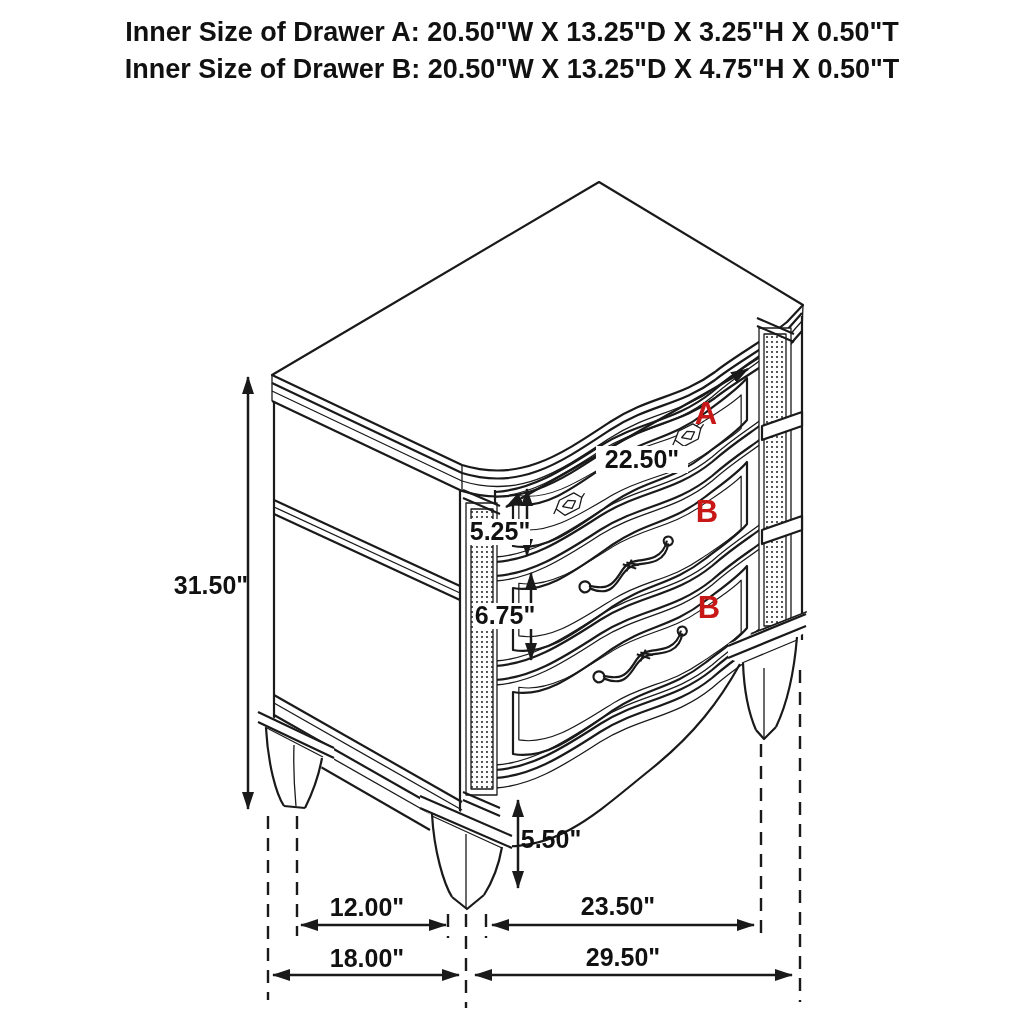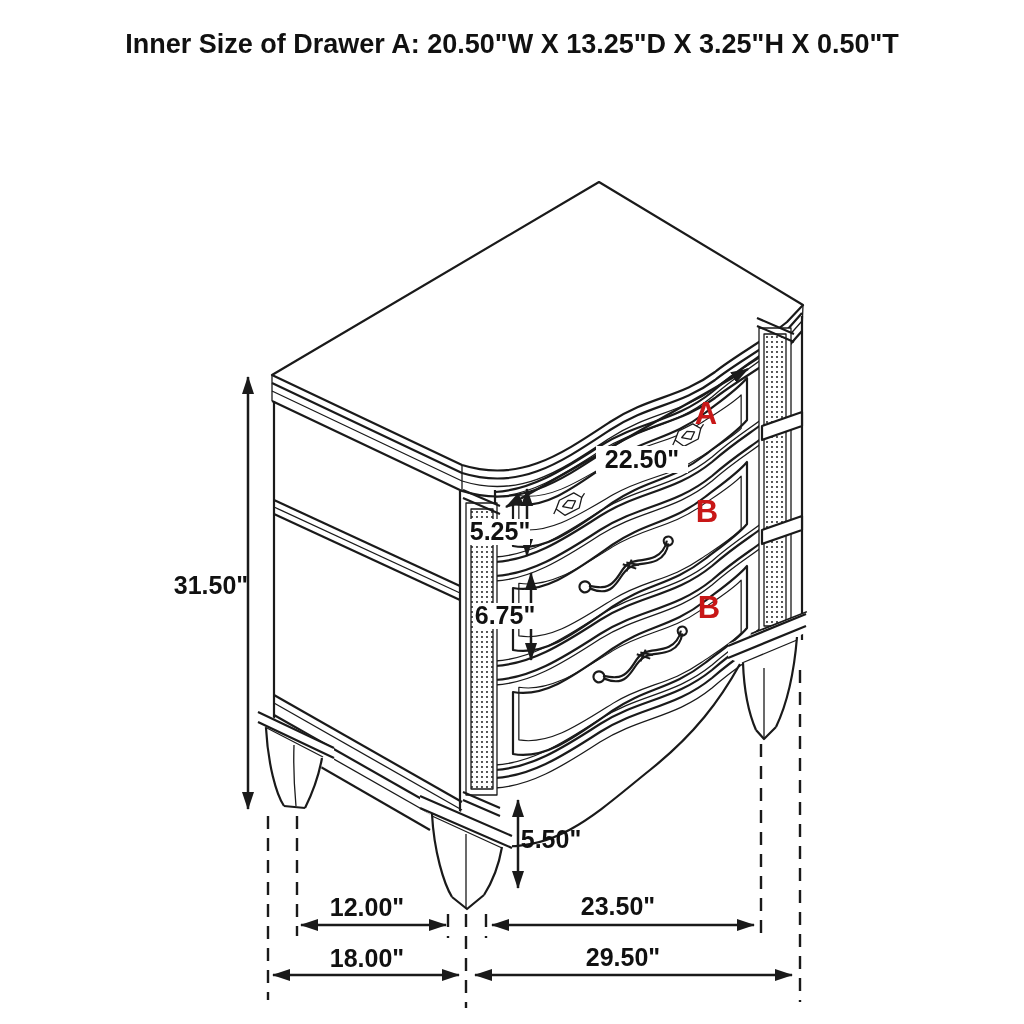--- a/index.html
+++ b/index.html
@@ -1,32 +1,33 @@
 <!DOCTYPE html>
 <html><head>
 <meta charset="utf-8">
 <style>
   html,body{margin:0;padding:0;background:#fff;}
   .canvas{position:relative;width:1024px;height:1024px;background:#fff;overflow:hidden;
           font-family:"Liberation Sans",sans-serif;}
   .hdr{position:absolute;top:0;left:0;width:100%;padding-top:14px;text-align:center;}
-  .hdr p{margin:12px;line-height:37px;font-size:27px;font-weight:bold;color:#111;letter-spacing:0px;}
+  .hdr p{margin:0;line-height:37px;font-size:27px;font-weight:bold;color:#111;letter-spacing:0px;}
   svg{position:absolute;left:0;top:0;}
   .s2{stroke-width:2.2;}
   .s1{stroke-width:1.3;}
   .dimtxt{font-size:25px;font-weight:bold;}
   .redtxt{font-size:31px;font-weight:bold;}
 </style>
 </head>
 <body>
 
 <div class="canvas">
 
   <div class="hdr">
     <p>Inner Size of Drawer A: 20.50"W X 13.25"D X 3.25"H X 0.50"T</p>
+    <p>Inner Size of Drawer B: 20.50"W X 13.25"D X 4.75"H X 0.50"T</p>
   </div>
 
   <svg width="1024" height="1024" viewBox="0 0 1024 1024">
 
     <defs>
       <marker id="ah" markerUnits="userSpaceOnUse" markerWidth="20" markerHeight="14" refX="17" refY="6" orient="auto-start-reverse">
         <path d="M0,0 L18,6 L0,12 Z" fill="#1a1a1a" stroke="none"></path>
       </marker>
       <pattern id="stip" width="5" height="5" patternUnits="userSpaceOnUse">
         <rect width="5" height="5" fill="#fff"></rect>

